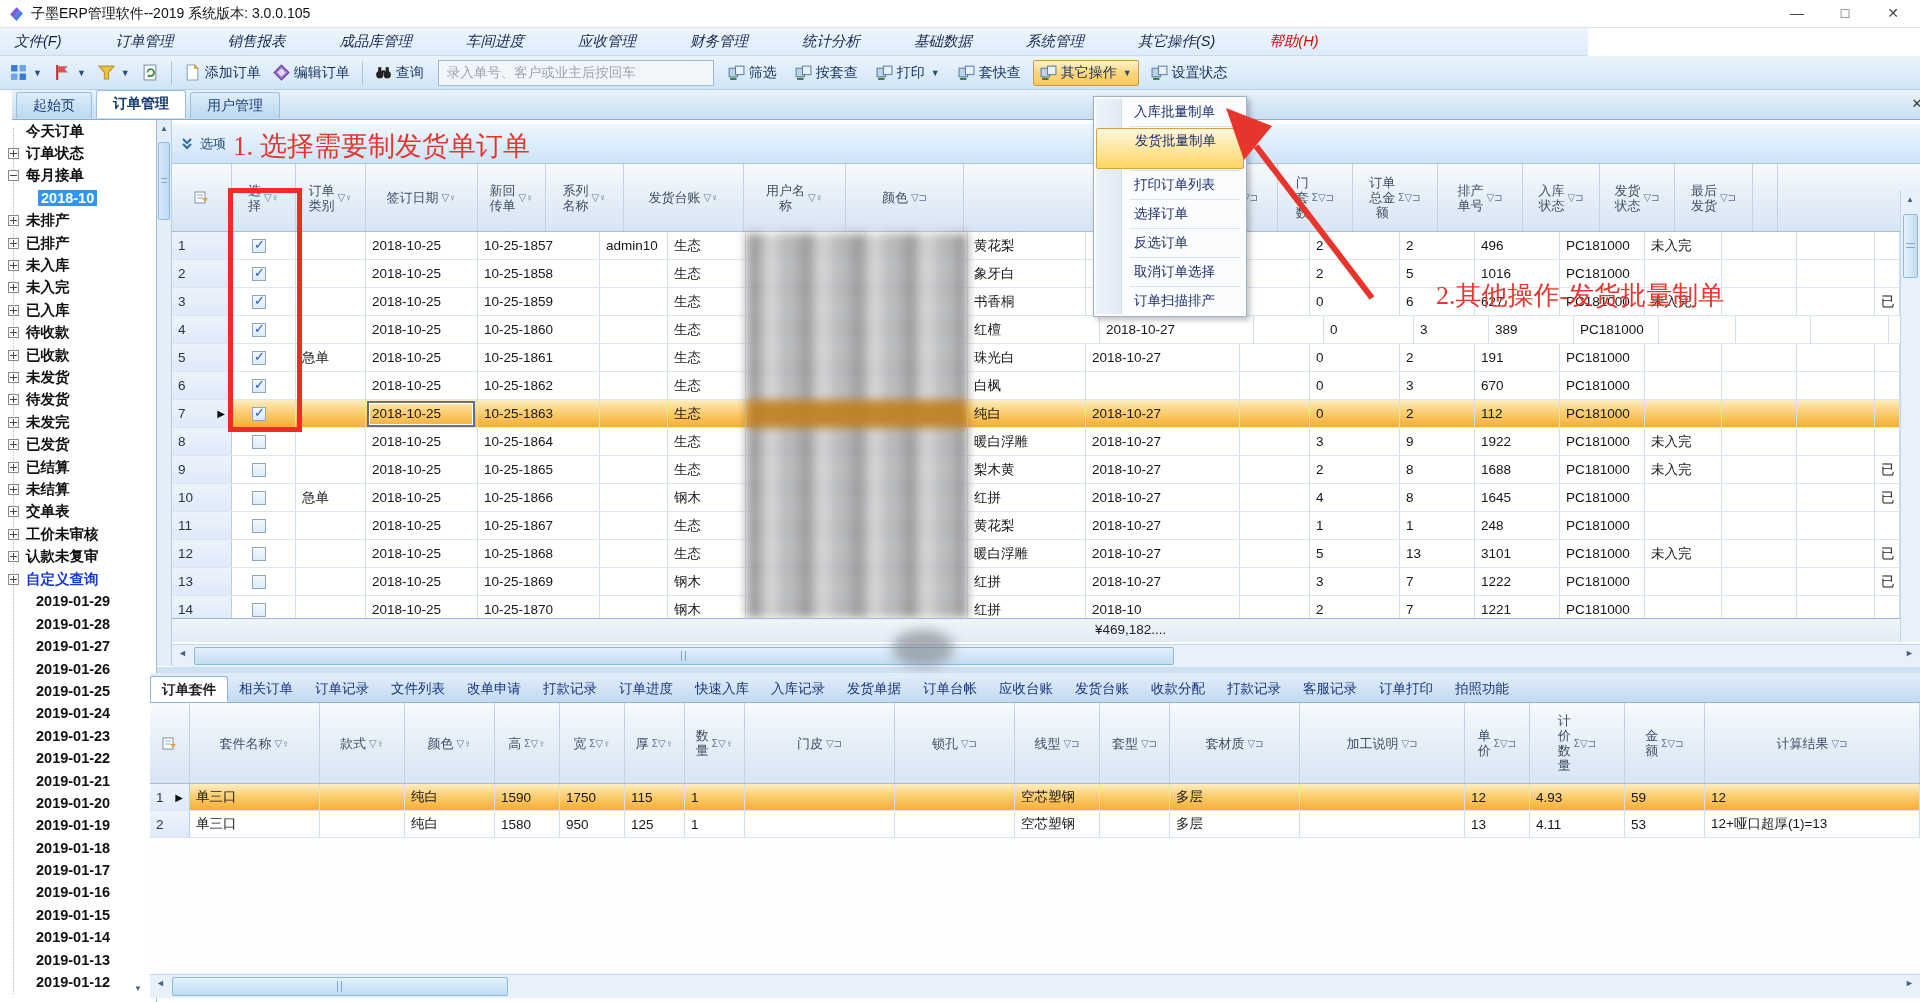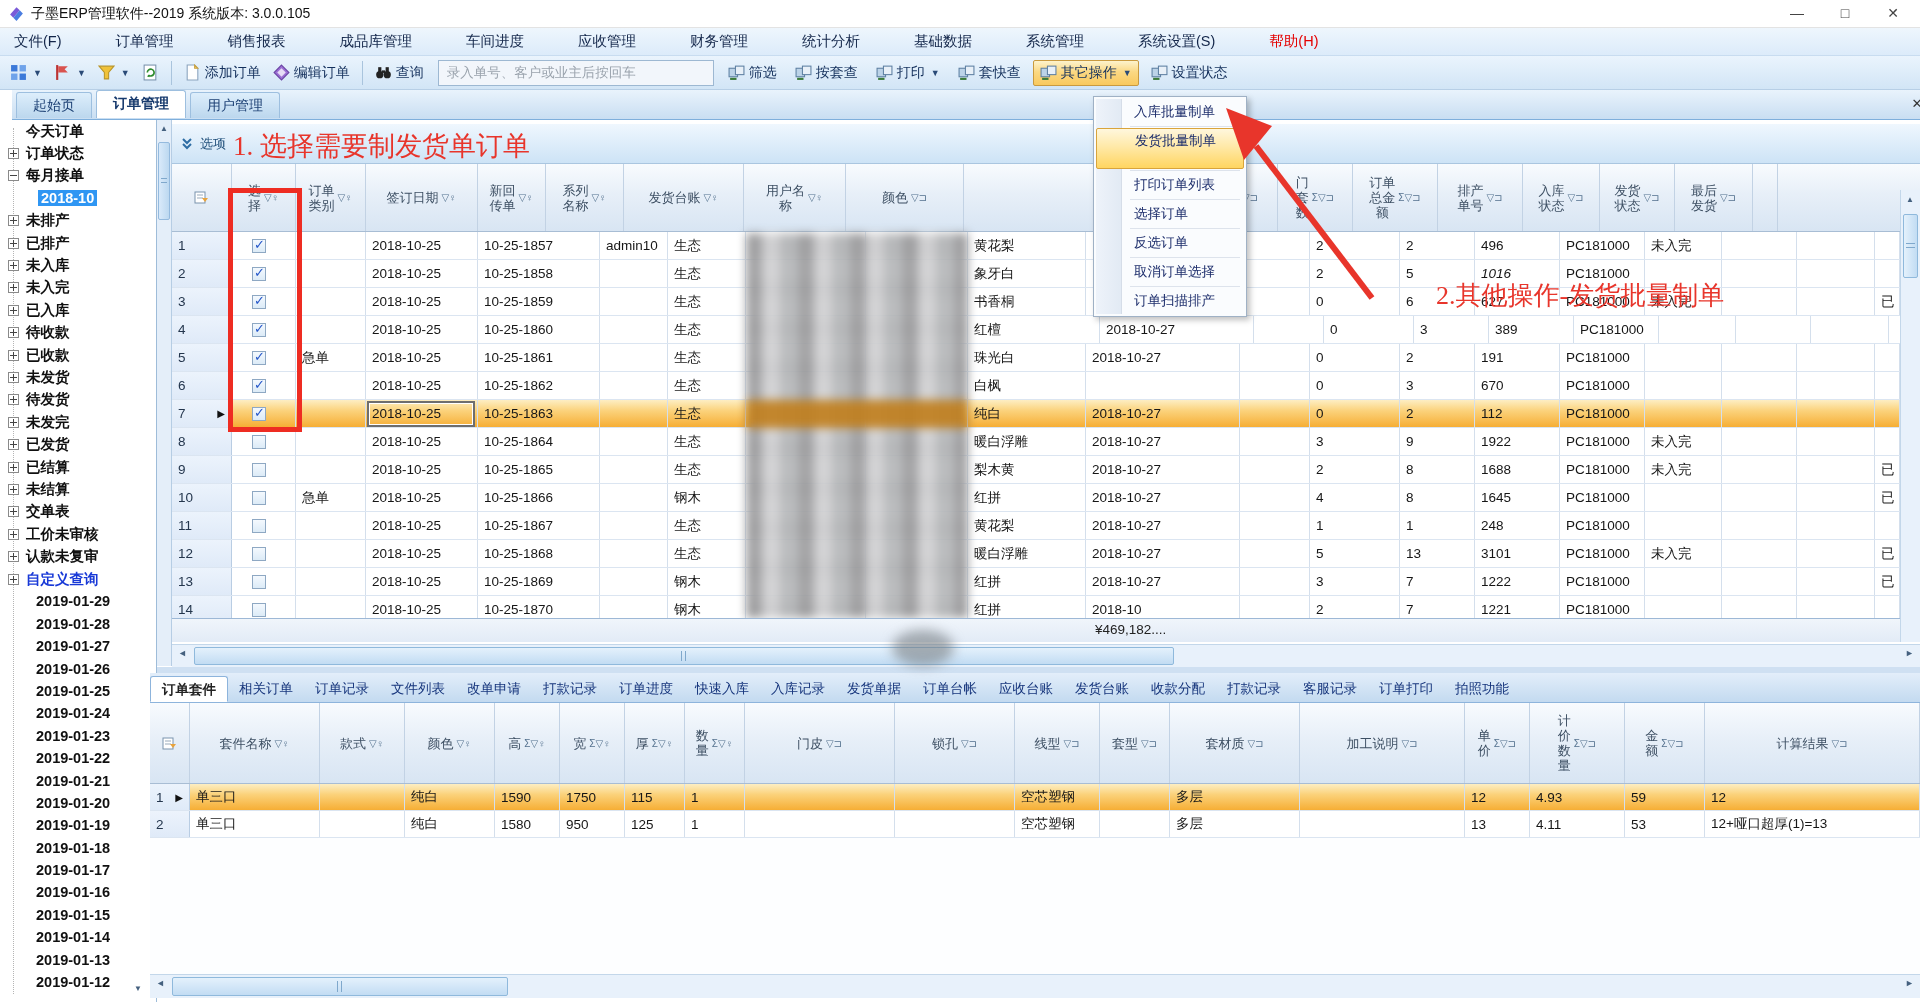--- a/index.html
+++ b/index.html
@@ -8,23 +8,23 @@
 
   
   #titlebar { position:absolute; left:0; top:0; width:1920px; height:28px; background:#ffffff;
     border-bottom:1px solid #e3e3e3; display:flex; align-items:center; }
   #titlebar .ttl { font-size:14px; color:#111; margin-left:6px; }
   #appicon { width:17px; height:17px; margin-left:8px; }
   .wctl { position:absolute; top:0; width:46px; height:26px; text-align:center; line-height:26px;
     font-size:14px; color:#444; }
 
   
-  #menubar { position:absolute; left:0; top:28px; width:1920px; height:28px;
+  #menubar { position:absolute; left:0; top:28px; width:1588px; height:28px;
     background:linear-gradient(#eef6fd,#dcebfa); border-bottom:1px solid #c8dcf0;
-    display:flex; align-items:center; }
+    display:flex; align-items:center;font-style:italic; }
   .menu-item { font-size:14.5px; color:#13264a; padding:0 14px; margin-right:26px; white-space:nowrap; }
 
   
   #toolbar { position:absolute; left:0; top:56px; width:1920px; height:34px;
     background:linear-gradient(#eaf4fd,#d2e5f6); border-bottom:1px solid #b7cfe6;
     display:flex; align-items:center; }
   .tbtn { display:flex; align-items:center; gap:4px; font-size:14px; color:#14305c;
     padding:3px 6px; white-space:nowrap; }
   .tbtn.active { background:linear-gradient(#fdf3cd,#fbd883 45%,#f9c95e);
     border:1px solid #c99a3f; border-radius:2px; }
@@ -171,21 +171,21 @@
     <span class="menu-item">文件(F)</span>
     <span class="menu-item">订单管理</span>
     <span class="menu-item">销售报表</span>
     <span class="menu-item">成品库管理</span>
     <span class="menu-item">车间进度</span>
     <span class="menu-item">应收管理</span>
     <span class="menu-item">财务管理</span>
     <span class="menu-item">统计分析</span>
     <span class="menu-item">基础数据</span>
     <span class="menu-item">系统管理</span>
-    <span class="menu-item">系统设置(S)</span>
+    <span class="menu-item">其它操作(S)</span>
     <span class="menu-item" style="color: rgb(228, 0, 0);">帮助(H)</span>
   </div>
 
 <div id="toolbar">
   <span class="tbtn" style="margin-left:4px">
     <svg class="micon" viewBox="0 0 16 16">
         <rect x="1" y="1" width="6" height="6" fill="#3b79d9"></rect>
         <rect x="9" y="1" width="6" height="6" fill="#6fa3ea"></rect>
         <rect x="1" y="9" width="6" height="6" fill="#6fa3ea"></rect>
         <rect x="9" y="9" width="6" height="6" fill="#3b79d9"></rect>
@@ -638,21 +638,21 @@
       <div class="mcell" style="width: 122px;">10-25-1858</div>
       <div class="mcell" style="width: 68px;"></div>
       <div class="mcell" style="width: 78px;">生态</div>
       <div class="mcell" style="width: 120px;"></div>
       <div class="mcell" style="width: 102px;"></div>
       <div class="mcell" style="width: 118px;">象牙白</div>
       <div class="mcell" style="width: 154px;"></div>
       <div class="mcell" style="width: 70px;"></div>
       <div class="mcell" style="width: 90px;">2</div>
       <div class="mcell" style="width: 75px;">5</div>
-      <div class="mcell" style="width: 85px; font-style: italic;">1016</div>
+      <div class="mcell" style="width: 85px;">1016</div>
       <div class="mcell" style="width: 85px;">PC181000</div>
       <div class="mcell" style="width: 77px;"></div>
       <div class="mcell" style="width: 75px;"></div>
       <div class="mcell" style="width: 78px;"></div>
       <div class="mcell" style="width: 25px;"></div>
     </div>
     <div class="mrow">
       <div class="mcell rownum" style="width: 60px;">3</div>
       <div class="mcell" style="width: 64px;">
         <div class="chk on"></div>

